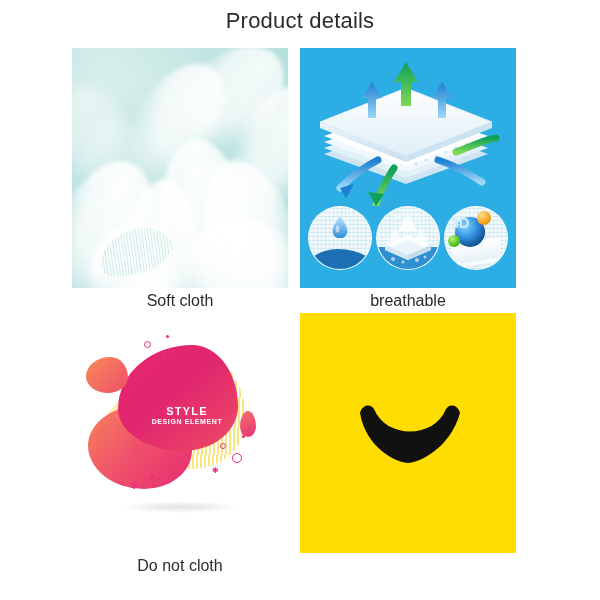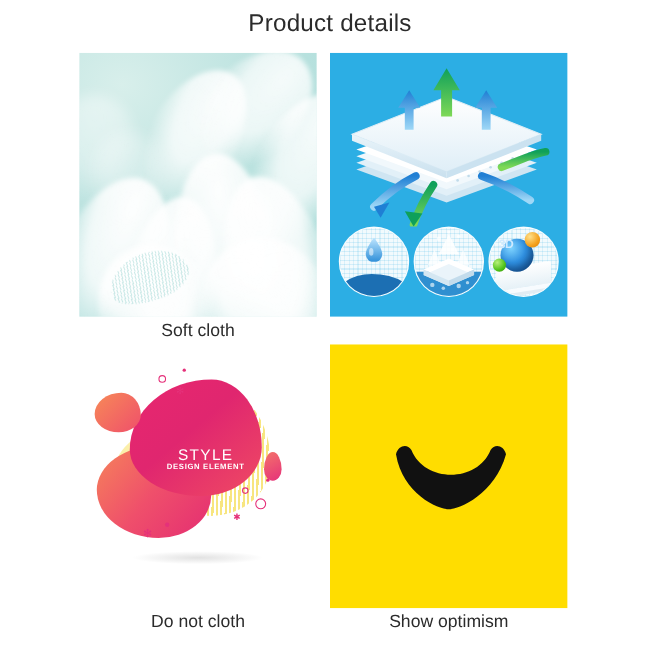--- a/index.html
+++ b/index.html
@@ -102,21 +102,21 @@
     position:absolute;left:0;right:0;bottom:0;height:22px;background:#2f8fd0;
   }
   .globe{
     position:absolute;left:10px;top:10px;width:30px;height:30px;border-radius:50%;
     background:radial-gradient(circle at 32% 28%,#7fd4ff 0%,#2f8fe0 45%,#0f4f9e 100%);
     box-shadow:inset -3px -4px 6px rgba(0,0,0,.25);
   }
   .globe-txt{
     position:absolute;left:0;top:0;width:30px;height:30px;
     display:flex;align-items:center;justify-content:center;
-    color:#cfeaff;font-size:11px;font-weight:bold;letter-spacing:-.5px;
+    color:#cfeaff;font-size:15px;font-weight:bold;letter-spacing:-.5px;
   }
   .dot-orange{
     position:absolute;left:32px;top:4px;width:14px;height:14px;border-radius:50%;
     background:radial-gradient(circle at 34% 30%,#ffe08a,#f4a11d 60%,#d97c05 100%);
   }
   .dot-green{
     position:absolute;left:3px;top:28px;width:12px;height:12px;border-radius:50%;
     background:radial-gradient(circle at 34% 30%,#b6f07a,#4fc21a 60%,#2e8f06 100%);
   }
   .badge3-fab{
@@ -158,21 +158,21 @@
   }
   .blob-pill{
     left:168px;top:92px;width:16px;height:26px;
     background:linear-gradient(150deg,#f4736a,#e5317a);
     border-radius:50% 50% 50% 50%/60% 60% 40% 40%;
   }
   .blob-txt{
     position:absolute;left:78px;top:86px;width:74px;
     text-align:center;color:#ffffff;line-height:1.15;
   }
-  .blob-txt .t1{font-size:14px;font-weight:normal;letter-spacing:1.2px;}
+  .blob-txt .t1{font-size:11px;font-weight:bold;letter-spacing:1.2px;}
   .blob-txt .t2{font-size:7px;font-weight:bold;letter-spacing:.6px;}
   .deco{position:absolute;color:#e5317a;}
   .d-ring{border:1px solid #e5317a;border-radius:50%;}
   .shadow-ell{
     position:absolute;left:48px;top:182px;width:120px;height:12px;
     background:radial-gradient(ellipse at 50% 50%,rgba(120,120,120,.22) 0%,rgba(255,255,255,0) 70%);
     border-radius:50%;
   }
 
   
@@ -320,20 +320,21 @@
           <div class="badge b3">
             <div class="mesh"></div>
             <div class="badge3-fab"></div>
             <div class="globe"></div>
             <div class="globe-txt">3D</div>
             <div class="dot-orange"></div>
             <div class="dot-green"></div>
           </div>
         </div>
       </div>
+      <div class="caption">breathable</div>
     </div>
 
     <div class="cell c2">
       <div class="tile">
         <div class="white-bg"></div>
         <div class="blob-wrap">
           <div class="blob blob-yellow"></div>
           <div class="blob blob-yellow2"></div>
           <div class="blob blob-lower"></div>
           <div class="blob blob-main"></div>
@@ -362,17 +363,16 @@
 
     <div class="cell c3">
       <div class="tile">
         <div class="yellow-bg"></div>
         <div class="smile-wrap">
           <svg width="216" height="240" viewBox="0 0 216 240">
             <path d="M60,100 C62,92 70,90 74,96 C86,126 134,126 146,96 C150,90 158,92 160,100 C150,136 118,150 108,150 C98,150 66,136 60,100 Z" fill="#111111"></path>
           </svg>
         </div>
       </div>
-      <div class="caption">Show optimism</div>
     </div>
 
   </div>
 </div>
 
 </body></html>

